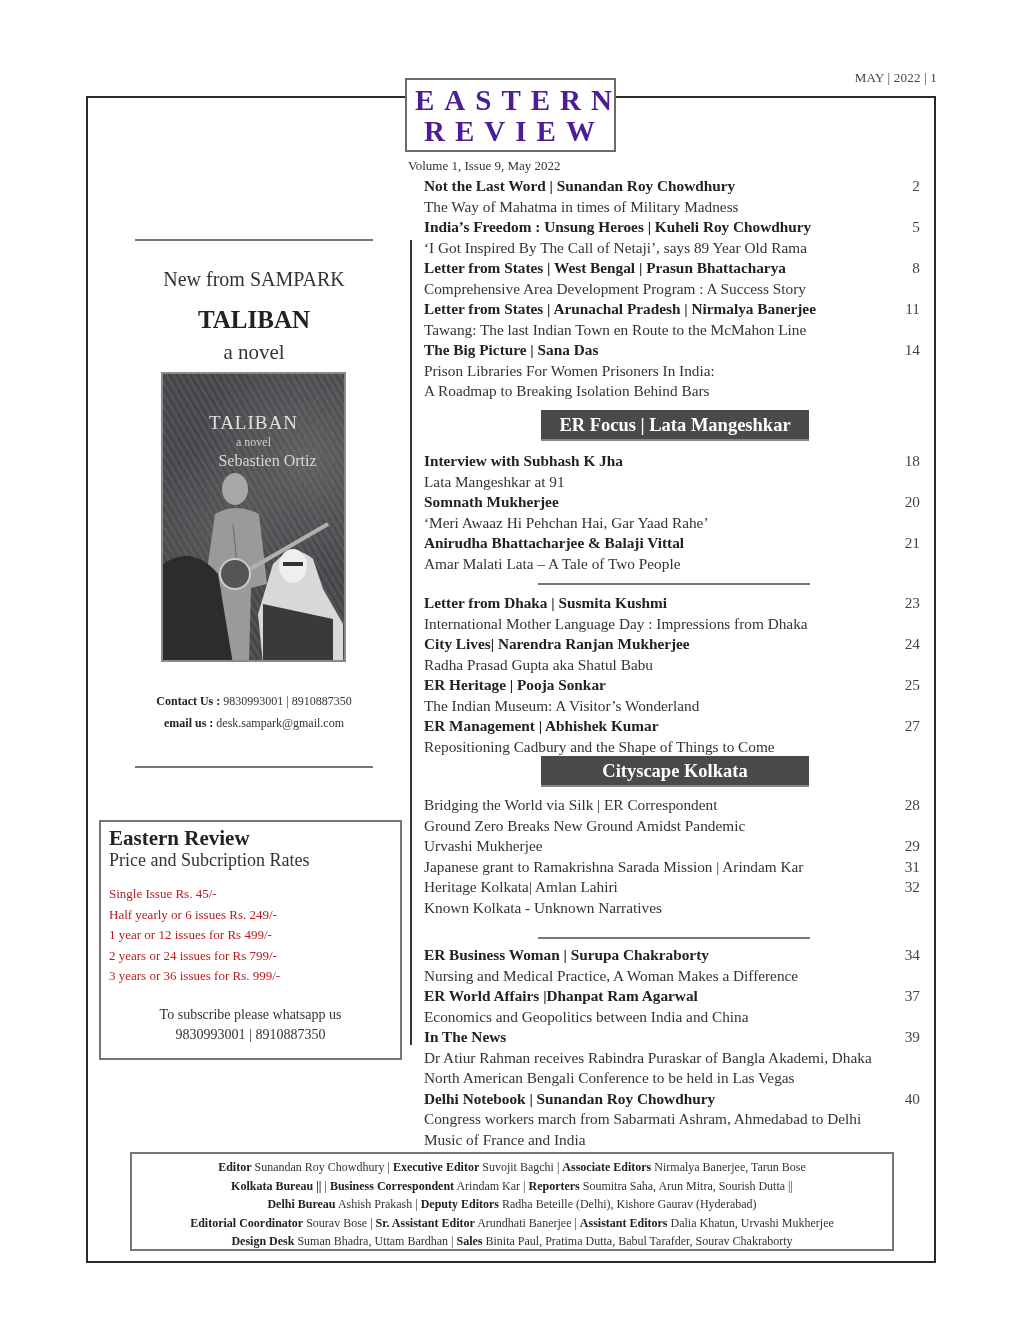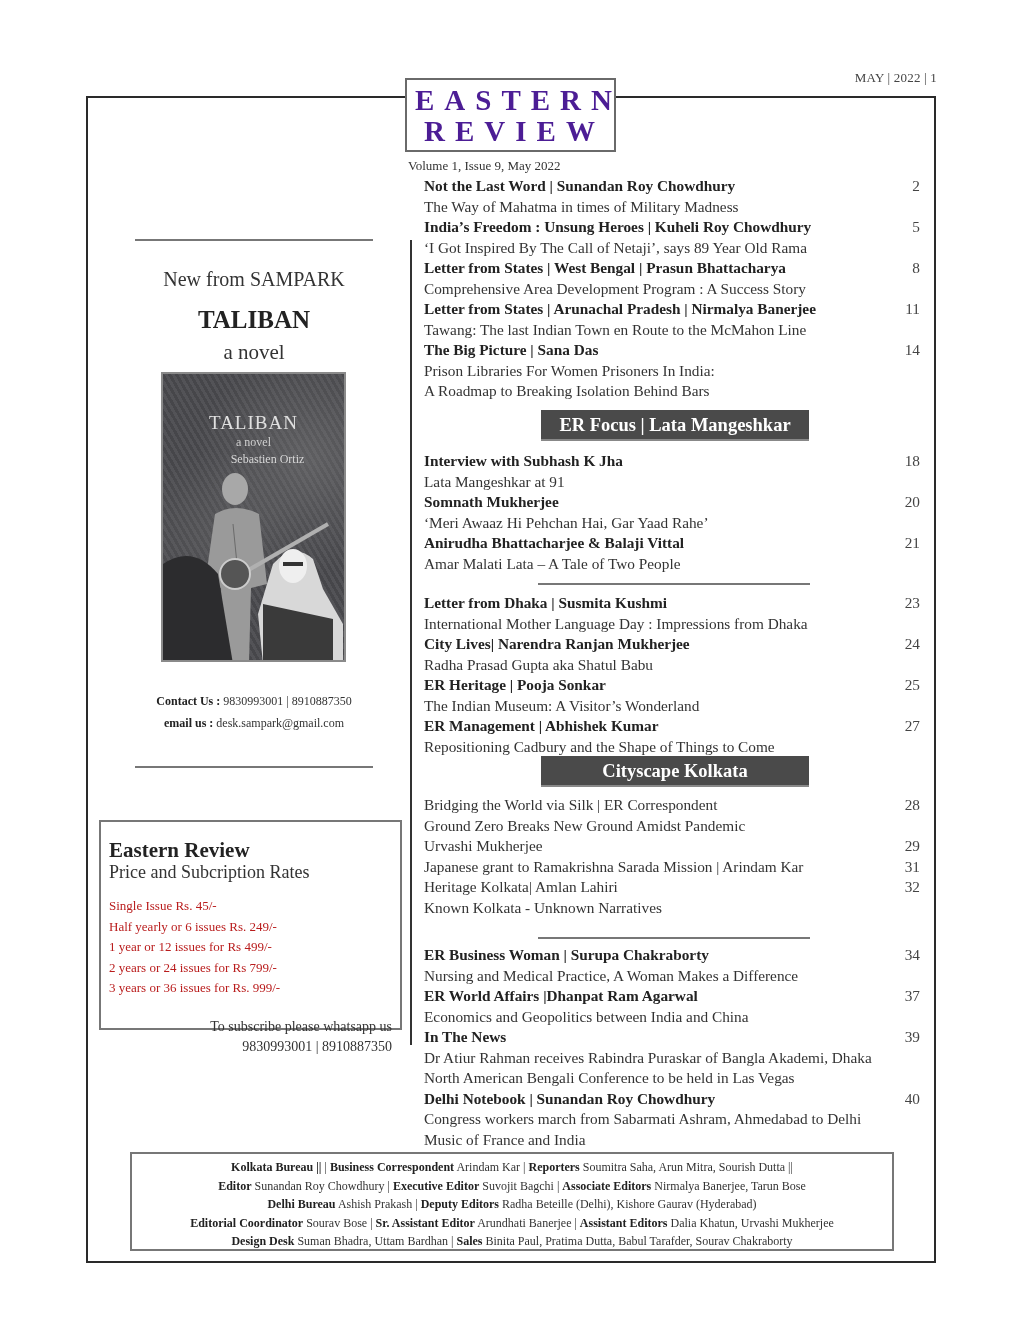--- a/index.html
+++ b/index.html
@@ -29,33 +29,33 @@
   .book-cover { position: absolute; left: 161px; top: 372px; width: 185px; height: 290px;
                 background: #4a4a4e; border: 2px solid #8a8a8a; box-sizing: border-box; overflow: hidden; }
   .book-cover .texture { position: absolute; inset: 0;
       background:
         radial-gradient(circle at 80% 30%, rgba(140,140,140,0.35) 0, rgba(140,140,140,0) 45%),
         radial-gradient(circle at 30% 55%, rgba(120,120,120,0.3) 0, rgba(120,120,120,0) 40%),
         repeating-linear-gradient(60deg, rgba(255,255,255,0.05) 0 3px, rgba(0,0,0,0.05) 3px 6px); }
   .book-cover .bt { position: absolute; left: 0; right: 0; text-align: center; color: #e0e0e0; }
   .book-cover .bt1 { top: 38px; font-size: 19px; letter-spacing: 1px; }
   .book-cover .bt2 { top: 61px; font-size: 12px; color: #cfcfcf; }
-  .book-cover .bt3 { top: 78px; font-size: 12px; color: #d8d8d8; padding-left: 28px; }
+  .book-cover .bt3 { top: 78px; font-size: 16px; color: #d8d8d8; padding-left: 28px; }
   .book-cover svg { position: absolute; left: 0; top: 0; }
 
   .contact { position: absolute; left: 100px; width: 308px; top: 690px; text-align: center; font-size: 12px; color: #333; line-height: 22px; }
   .contact b { color: #222; }
 
-  .price-box { position: absolute; left: 99px; top: 820px; width: 303px; height: 210px;
-               border: 2px solid #777; box-sizing: border-box; padding: 16px 8px; }
+  .price-box { position: absolute; left: 99px; top: 820px; width: 303px; height: 240px;
+               border: 2px solid #777; box-sizing: border-box; padding: 4px 8px; }
   .price-box .pb-title { font-size: 21px; font-weight: bold; color: #222; line-height: 24px; }
   .price-box .pb-sub { font-size: 18px; color: #333; line-height: 20px; }
   .price-box .rates { margin-top: 14px; }
   .price-box .rate { font-size: 13px; line-height: 20.5px; color: #b91c1c; }
-  .price-box .pb-note { margin-top: 18px; text-align: right; font-size: 14px; line-height: 20px; color: #333; }
+  .price-box .pb-note { margin-top: 18px; text-align: center; font-size: 14px; line-height: 20px; color: #333; }
 
   
   .toc { position: absolute; left: 424px; width: 496px; }
   .toc-row { position: relative; height: 20.5px; line-height: 20.5px; font-size: 15.3px; white-space: nowrap; }
   .toc-row .t { color: #333; }
   .toc-row.bold .t { font-weight: bold; color: #222; }
   .toc-row .p { position: absolute; right: 0; top: 0; color: #444; font-weight: normal; }
 
   .banner { position: absolute; left: 541px; width: 268px; height: 31px; background: #4a4a4a;
             color: #fff; text-align: center; font-size: 18.5px; line-height: 31px; font-weight: bold;
@@ -194,18 +194,18 @@
     <div class="toc-row"><span class="t">Economics and Geopolitics between India and China</span></div>
     <div class="toc-row bold"><span class="t">In The News</span><span class="p">39</span></div>
     <div class="toc-row"><span class="t">Dr Atiur Rahman receives Rabindra Puraskar of Bangla Akademi, Dhaka</span></div>
     <div class="toc-row"><span class="t">North American Bengali Conference to be held in Las Vegas</span></div>
     <div class="toc-row bold"><span class="t">Delhi Notebook | Sunandan Roy Chowdhury</span><span class="p">40</span></div>
     <div class="toc-row"><span class="t">Congress workers march from Sabarmati Ashram, Ahmedabad to Delhi</span></div>
     <div class="toc-row"><span class="t">Music of France and India</span></div>
   </div>
 
 <div class="credits" id="credits">
+    <div><b>Editor</b> <span>Sunandan Roy Chowdhury</span><span> | </span><b>Executive Editor</b> <span>Suvojit Bagchi</span><span> | </span><b>Associate Editors</b> <span>Nirmalya Banerjee, Tarun Bose</span></div>
     <div><b>Kolkata Bureau ||</b><span> | </span><b>Business Correspondent</b> <span>Arindam Kar</span><span> | </span><b>Reporters</b> <span>Soumitra Saha, Arun Mitra, Sourish Dutta ||</span></div>
-    <div><b>Editor</b> <span>Sunandan Roy Chowdhury</span><span> | </span><b>Executive Editor</b> <span>Suvojit Bagchi</span><span> | </span><b>Associate Editors</b> <span>Nirmalya Banerjee, Tarun Bose</span></div>
     <div><b>Delhi Bureau</b> <span>Ashish Prakash</span><span> | </span><b>Deputy Editors</b> <span>Radha Beteille (Delhi), Kishore Gaurav (Hyderabad)</span></div>
     <div><b>Editorial Coordinator</b> <span>Sourav Bose</span><span> | </span><b>Sr. Assistant Editor</b> <span>Arundhati Banerjee</span><span> | </span><b>Assistant Editors</b> <span>Dalia Khatun, Urvashi Mukherjee</span></div>
     <div><b>Design Desk</b> <span>Suman Bhadra, Uttam Bardhan</span><span> | </span><b>Sales</b> <span>Binita Paul, Pratima Dutta, Babul Tarafder, Sourav Chakraborty</span></div>
   </div>
 
 </body></html>

